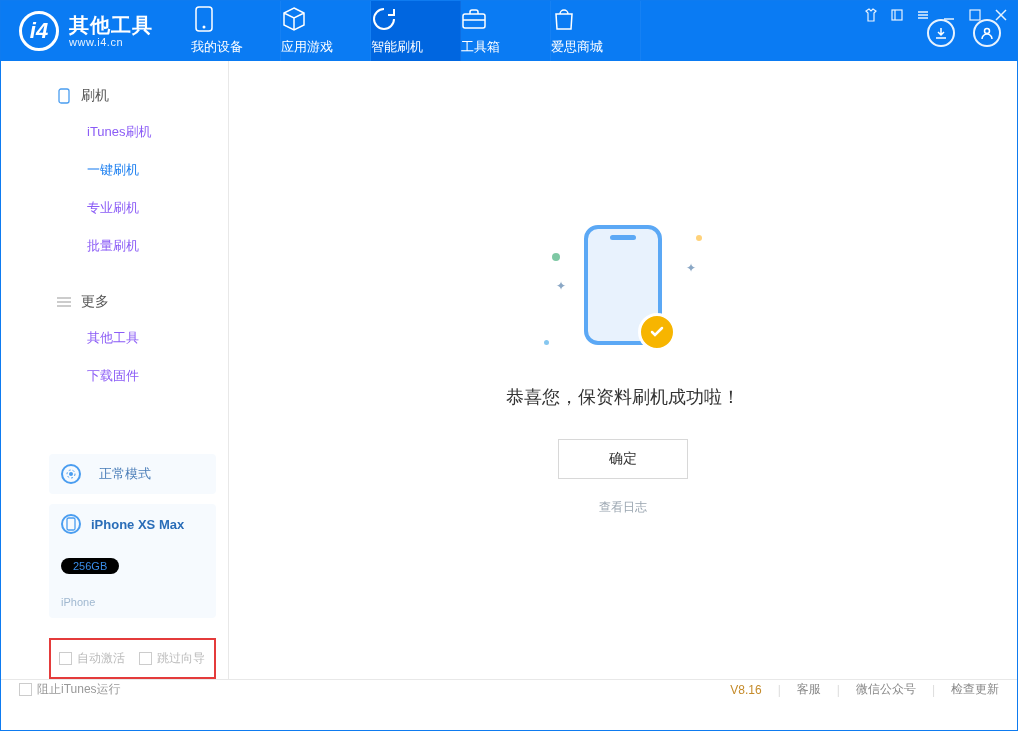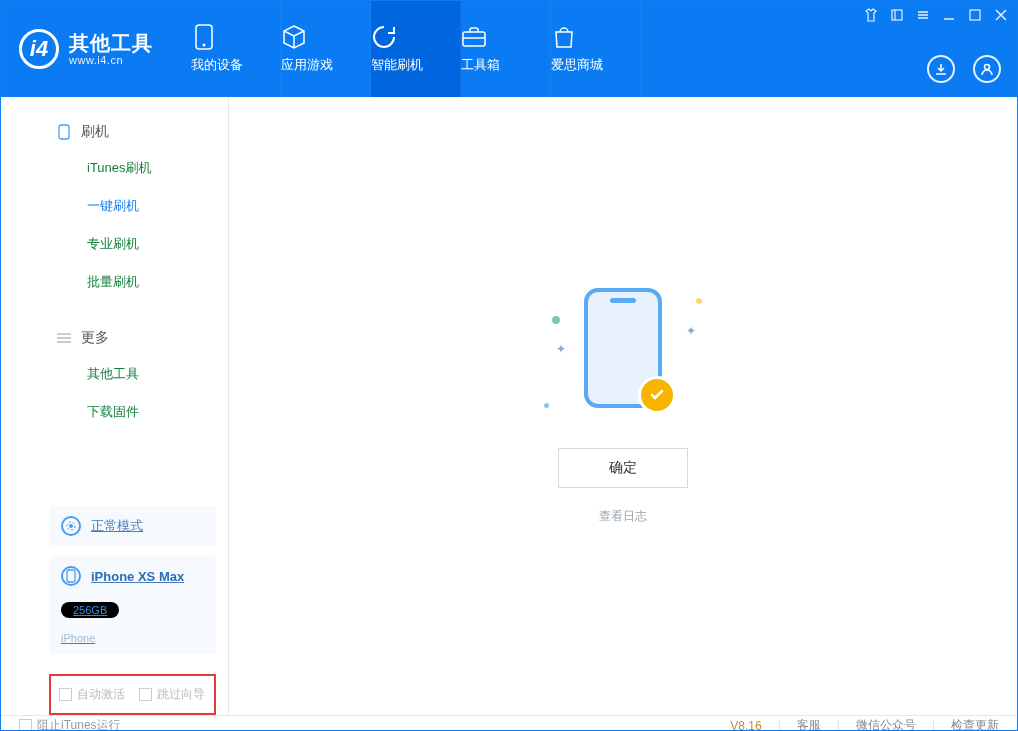--- a/index.html
+++ b/index.html
@@ -1,19 +1,19 @@
 <!DOCTYPE html>
 <html><head>
 <meta charset="utf-8">
 <style>
 * { margin: 0; padding: 0; box-sizing: border-box; font-family: "Microsoft YaHei", "PingFang SC", sans-serif; }
 body { background: #fff; width: 1018px; height: 731px; overflow: hidden; border: 1px solid #0e7bf0; }
 
 
-.header { height: 96px; background: linear-gradient(to bottom, #0a7bf3, #0a7bf3); display: flex; align-items: stretch; color: #fff; position: relative; }
+.header { height: 60px; background: linear-gradient(to bottom, #0a7bf3, #0a7bf3); display: flex; align-items: stretch; color: #fff; position: relative; }
 .logo-block { display: flex; align-items: center; padding: 0 18px; min-width: 190px; }
 .logo-circle { width: 40px; height: 40px; border: 3px solid #fff; border-radius: 50%; display: flex; align-items: center; justify-content: center; font-size: 22px; font-weight: bold; font-style: italic; margin-right: 10px; }
 .logo-text { display: flex; flex-direction: column; line-height: 1.1; }
 .logo-title { font-size: 20px; font-weight: 600; letter-spacing: 1px; }
 .logo-sub { font-size: 11px; opacity: .9; letter-spacing: .5px; }
 
 .nav { display: flex; }
 .nav-item { width: 90px; display: flex; flex-direction: column; align-items: flex-start; justify-content: center; font-size: 13px; cursor: pointer; gap: 6px; border-right: 1px solid rgba(255,255,255,.05); }
 .nav-item.active { background: #0066e0; }
 .nav-icon { width: 26px; height: 26px; display: flex; align-items: center; justify-content: center; }
@@ -23,26 +23,26 @@
 .win-controls .wc { width: 16px; height: 16px; display: flex; align-items: center; justify-content: center; cursor: pointer; opacity: .9; }
 .header-right-icons { position: absolute; right: 16px; bottom: 14px; display: flex; gap: 18px; }
 .hr-icon { width: 28px; height: 28px; border: 2px solid rgba(255,255,255,.9); border-radius: 50%; display: flex; align-items: center; justify-content: center; cursor: pointer; }
 
 
 .body { display: flex; height: 618px; margin-left: 36px; }
 .sidebar { width: 192px; border-right: 1px solid #e8e8e8; padding-top: 18px; display: flex; flex-direction: column; }
 .sb-group-title { display: flex; align-items: center; gap: 10px; padding: 8px 20px; color: #555; font-size: 14px; }
 .sb-group-title .gicon { width: 14px; height: 14px; display: flex; align-items: center; justify-content: center; }
 .sb-items { margin-bottom: 20px; }
-.sb-item { padding: 10px 20px 10px 50px; font-size: 13px; color: #15803d; cursor: pointer; }
+.sb-item { padding: 10px 20px 10px 50px; font-size: 13px; color: #8b5cf6; cursor: pointer; }
 .sb-item.active { color: #1a7ef0; }
 .sb-spacer { flex: 1; }
 
 .device-cards { padding: 0 12px; }
-.device-card { background: #f6fafe; border-radius: 4px; padding: 10px 12px; margin-bottom: 10px; font-size: 13px; color: #4a7db8; display: flex; align-items: center; gap: 10px; text-decoration: underline; }
+.device-card { background: #f6fafe; border-radius: 4px; padding: 10px 12px; margin-bottom: 10px; font-size: 13px; color: #4a7db8; display: flex; align-items: center; gap: 18px; }
 .device-card .dicon { width: 20px; height: 20px; border: 2px solid #4a9df0; border-radius: 50%; display: flex; align-items: center; justify-content: center; flex-shrink: 0; }
 .device-card-2 { flex-direction: column; align-items: flex-start; }
 .device-card-2 .row1 { display: flex; align-items: center; gap: 10px; font-weight: 600; color: #2a6db8; }
 .badge { background: #000000; color: #3a8de8; padding: 2px 12px; border-radius: 12px; font-size: 11px; margin-top: 6px; text-align: center; }
 .device-sub { font-size: 11px; color: #a0b8d0; margin-top: 4px; }
 
 .option-box { margin: 10px 12px 0; border: 2px solid #e43b3b; padding: 10px 8px; display: flex; align-items: center; gap: 14px; font-size: 12px; color: #bbb; }
 .chk { width: 13px; height: 13px; border: 1px solid #ccc; display: inline-block; flex-shrink: 0; }
 .opt { display: flex; align-items: center; gap: 5px; }
 
@@ -259,20 +259,21 @@
         <div class="dot d3"></div>
       <div class="sparkle s1">✦</div>
         <div class="sparkle s2">✦</div>
       <div class="phone"></div>
       <div class="check-badge">
           <svg width="18" height="18" viewBox="0 0 18 18">
             <path d="M4 9 l3 3 l7 -7" fill="none" stroke="#fff" stroke-width="2.5" stroke-linecap="round"></path>
           </svg>
         </div>
     </div>
+    <div class="success-title">恭喜您，保资料刷机成功啦！</div>
     <button class="ok-btn">确定</button>
     <a class="log-link">查看日志</a>
   </div>
 </div>
 
 <div class="footer">
   <label class="opt">
       <span class="chk"></span>
       <span>阻止iTunes运行</span>
     </label>

